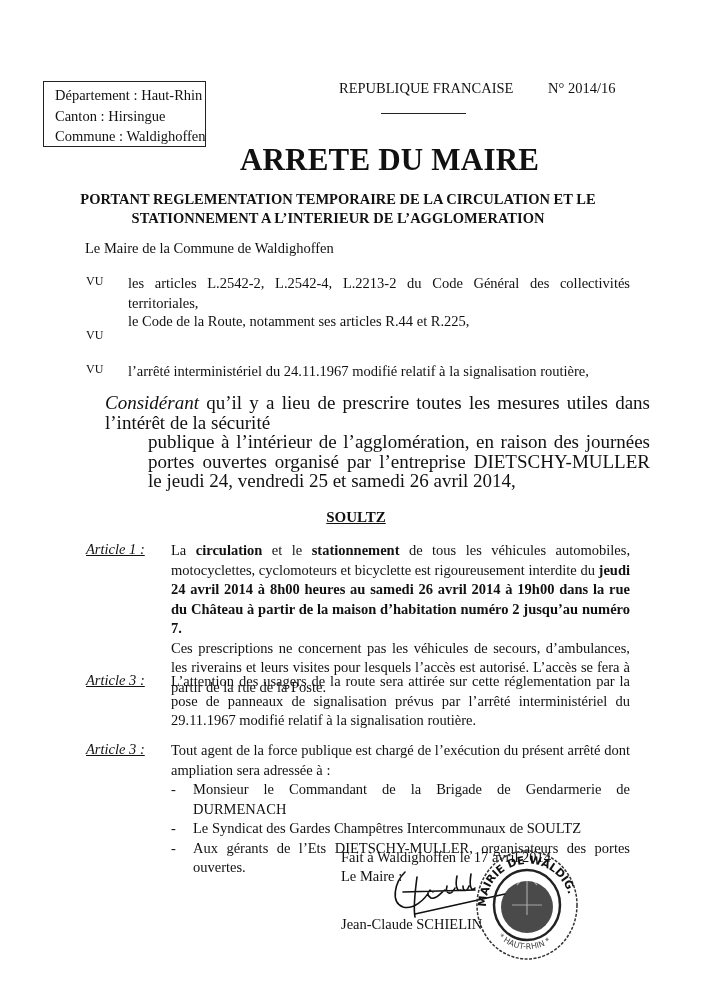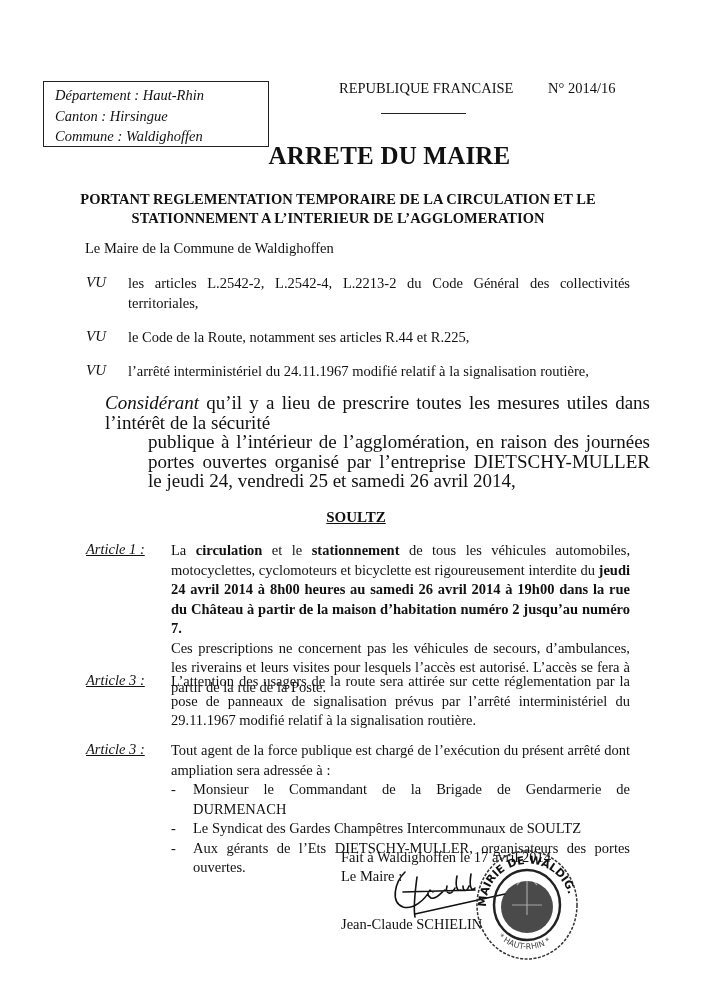--- a/index.html
+++ b/index.html
@@ -1,30 +1,30 @@
 <!DOCTYPE html>
 <html><head>
 <meta charset="utf-8">
 <style>
   html, body { margin: 0; padding: 0; background: #ffffff; }
   body { width: 703px; height: 1000px; position: relative; overflow: hidden;
          font-family: "Liberation Serif", "DejaVu Serif", serif; color: #111; }
   .abs { position: absolute; }
-  .admin-box { left: 43px; top: 81px; width: 226px; height: 66px; border: 1.5px solid #222;
-               box-sizing: border-box; padding: 3px 0 0 11px; font-size: 14.5px; line-height: 20.5px; font-style: italic; }
+  .admin-box { left: 43px; top: 81px; width: 163px; height: 66px; border: 1.5px solid #222;
+               box-sizing: border-box; padding: 3px 0 0 11px; font-size: 14.5px; line-height: 20.5px; }
   .admin-box div { white-space: nowrap; }
   .republic { left: 339px; top: 80px; font-size: 14.5px; white-space: nowrap; }
   .numero { left: 548px; top: 80px; font-size: 14.5px; white-space: nowrap; }
   .rule { left: 381px; top: 113px; width: 85px; height: 0; border-top: 1px solid #222; }
-  .title { left: 0; width: 703px; top: 142px; text-align: center; font-size: 25px; font-weight: bold;
+  .title { left: 0; width: 703px; top: 142px; text-align: center; font-size: 31px; font-weight: bold;
            padding-left: 76px; box-sizing: border-box; letter-spacing: 0.2px; }
   .subtitle { left: 48px; width: 580px; top: 190px; text-align: center; font-size: 14.5px; font-weight: bold; line-height: 19px; }
   .para { font-size: 14.5px; line-height: 19.5px; text-align: justify; }
   .lead { left: 85px; top: 240px; font-size: 14.5px; white-space: nowrap; }
-  .vu-label { font-style: italic; font-size: 15px; }
+  .vu-label { font-size: 12px; }
   .vu-text { width: 500px; }
   .consid { left: 85px; top: 393px; width: 545px; font-size: 19px; line-height: 19.5px; text-align: justify; margin-left: 20px; }
   .consid .ind { padding-left: 43px; display: block; }
   .arrete-h { left: 0; width: 703px; top: 509px; text-align: center; font-size: 15px; font-weight: bold;
               padding-left: 9px; box-sizing: border-box; }
   .arrete-h span { text-decoration: underline; }
   .art-label { font-style: italic; text-decoration: underline; font-size: 14.5px; left: 86px; }
   .art-text { left: 171px; width: 459px; font-size: 14.5px; line-height: 19.5px; text-align: justify; }
   .bullets { left: 171px; width: 459px; font-size: 14.5px; line-height: 19.5px; }
   .bullet { display: flex; }
@@ -56,21 +56,21 @@
     <div>PORTANT REGLEMENTATION TEMPORAIRE DE LA CIRCULATION ET LE</div>
     <div>STATIONNEMENT A L’INTERIEUR DE L’AGGLOMERATION</div>
   </div>
 
   <div class="abs lead">Le Maire de la Commune de Waldighoffen</div>
 
   <div class="abs vu-label" style="left:86px; top:274px;">VU</div>
   <div class="abs para vu-text" style="left:128px; top:274px; width:502px;">les articles L.2542-2, L.2542-4, L.2213-2 du Code Général des collectivités territoriales,</div>
 
   <div class="abs vu-label" style="left:86px; top:328px;">VU</div>
-  <div class="abs para" style="left:128px; top:328px; white-space:nowrap;">le Code de la Route, notamment ses articles R.44 et R.225,</div>
+  <div class="abs para" style="left:128px; top:312px; white-space:nowrap;">le Code de la Route, notamment ses articles R.44 et R.225,</div>
 
   <div class="abs vu-label" style="left:86px; top:362px;">VU</div>
   <div class="abs para" style="left:128px; top:362px; white-space:nowrap;">l’arrêté interministériel du 24.11.1967 modifié relatif à la signalisation routière,</div>
 
   <div class="abs consid">
     <div style="text-align:justify;">
       <i>Considérant</i><span> qu’il y a lieu de prescrire toutes les mesures utiles dans l’intérêt de la sécurité</span>
     </div>
     <span class="ind">publique à l’intérieur de l’agglomération, en raison des journées portes ouvertes organisé par l’entreprise DIETSCHY-MULLER le jeudi 24, vendredi 25 et samedi 26 avril 2014,</span>
   </div>

